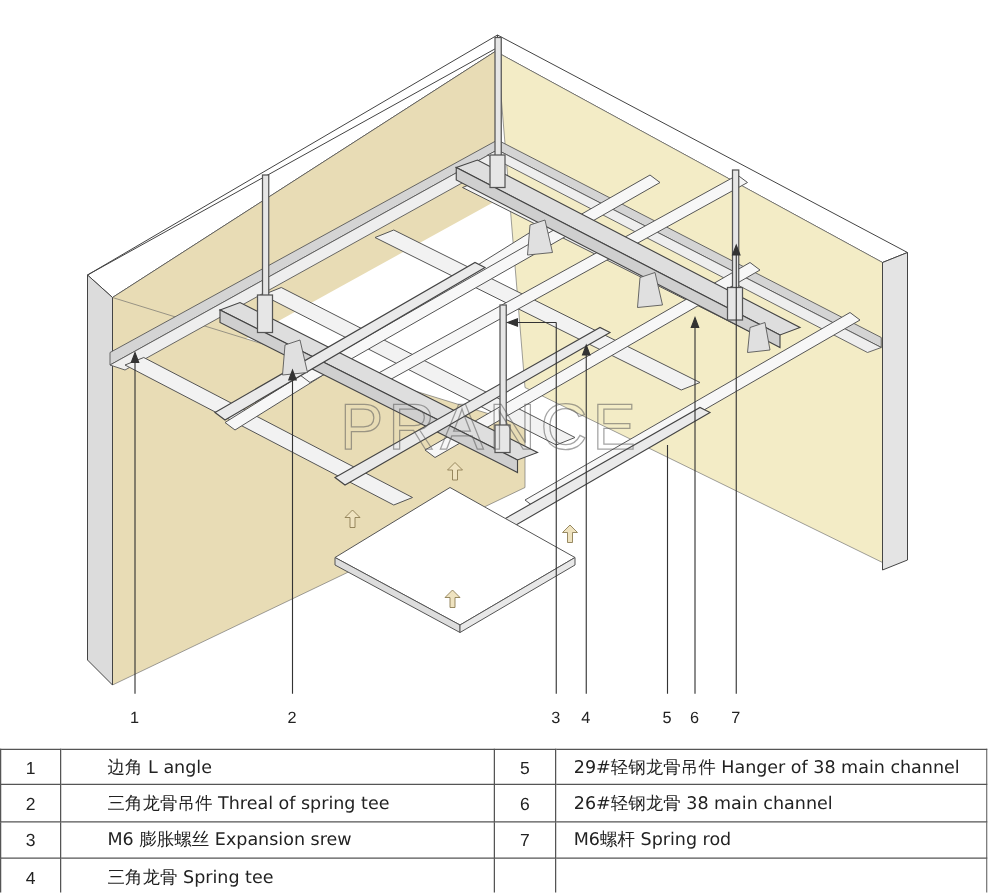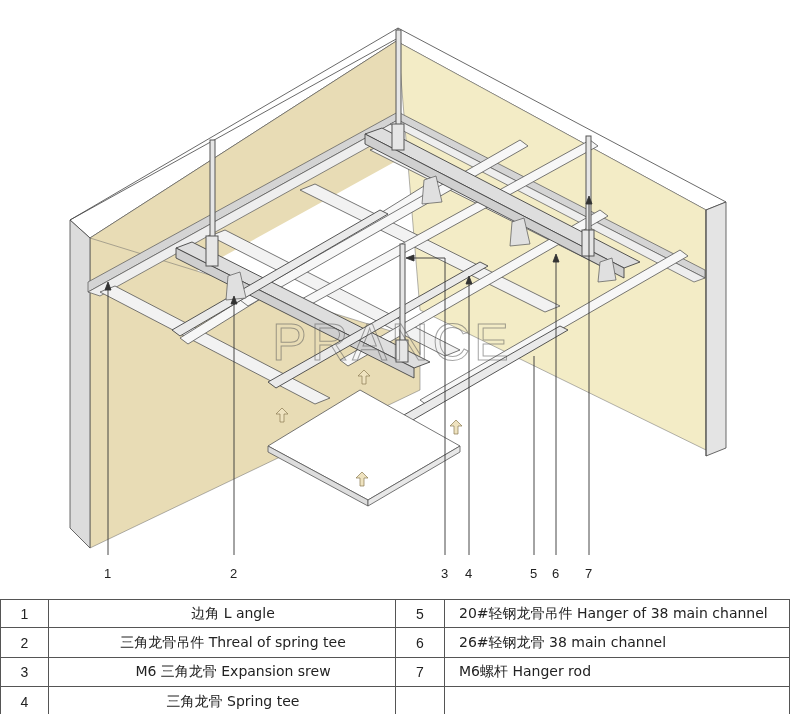--- a/index.html
+++ b/index.html
@@ -6,21 +6,21 @@
   body { width: 790px; height: 714px; position: relative; overflow: hidden;
          font-family: "DejaVu Sans", "Liberation Sans", sans-serif; }
   #diagram { position: absolute; left: 0; top: 0; width: 778px; height: 598px; }
   .callout-num { position: absolute; font-family: "Liberation Sans", sans-serif;
                  font-size: 13px; color: #222; line-height: 1; }
   #legend { position: absolute; left: 0; top: 599px; width: 789px; height: 115px;
             border-collapse: collapse; table-layout: fixed; }
   #legend td { border: 1px solid #555; padding: 0; font-size: 14px; color: #222;
                height: 27px; vertical-align: middle; }
   #legend td.num { text-align: center; font-family: "Liberation Sans", sans-serif; font-size: 14px; }
-  #legend td.desc { padding-left: 22px; white-space: nowrap; text-align: center; }
+  #legend td.desc { padding-left: 37px; white-space: nowrap; }
   #legend td.desc2 { padding-left: 14px; white-space: nowrap; }
   .watermark { position: absolute; left: 272px; top: 312px; font-family: "Liberation Sans", sans-serif;
                font-size: 52px; letter-spacing: 4px; color: transparent;
                -webkit-text-stroke: 1px rgba(90,90,90,0.55); font-weight: 300; }
   .watermark-cn { position: absolute; left: 352px; top: 362px; font-size: 26px;
                   color: rgba(60,60,60,0.55); letter-spacing: 2px; }
 </style>
 </head>
 <body>
 
@@ -143,33 +143,33 @@
     <col style="width:48px">
     <col style="width:347px">
     <col style="width:49px">
     <col style="width:345px">
   </colgroup>
   <tbody>
       <tr style="height:25px">
     <td class="num">1</td>
     <td class="desc">边角 L angle</td>
     <td class="num">5</td>
-    <td class="desc2">20#轻钢龙骨吊件 Hanger of 38 main channel</td>
+    <td class="desc2">29#轻钢龙骨吊件 Hanger of 38 main channel</td>
   </tr>
   <tr style="height:30px">
     <td class="num">2</td>
     <td class="desc">三角龙骨吊件 Threal of spring tee</td>
     <td class="num">6</td>
     <td class="desc2">26#轻钢龙骨  38 main channel</td>
   </tr>
   <tr style="height:29px">
     <td class="num">3</td>
-    <td class="desc">M6 三角龙骨 Expansion srew</td>
+    <td class="desc">M6 膨胀螺丝 Expansion srew</td>
     <td class="num">7</td>
-    <td class="desc2">M6螺杆 Hanger rod</td>
+    <td class="desc2">M6螺杆 Spring rod</td>
   </tr>
   <tr style="height:30px">
     <td class="num">4</td>
     <td class="desc">三角龙骨 Spring tee</td>
     <td class="num"></td>
     <td class="desc2"></td>
   </tr>
 </tbody>
   </table>
 

